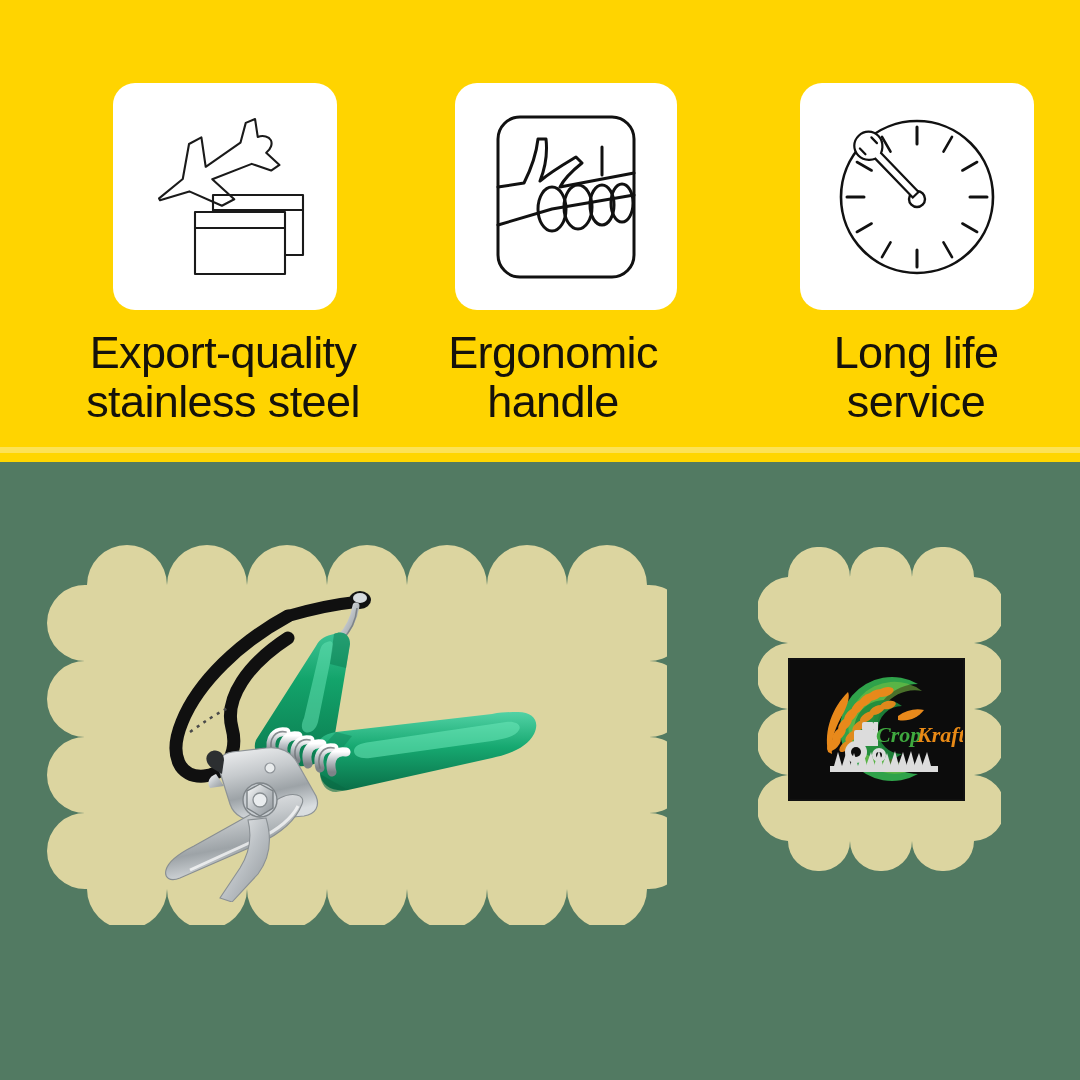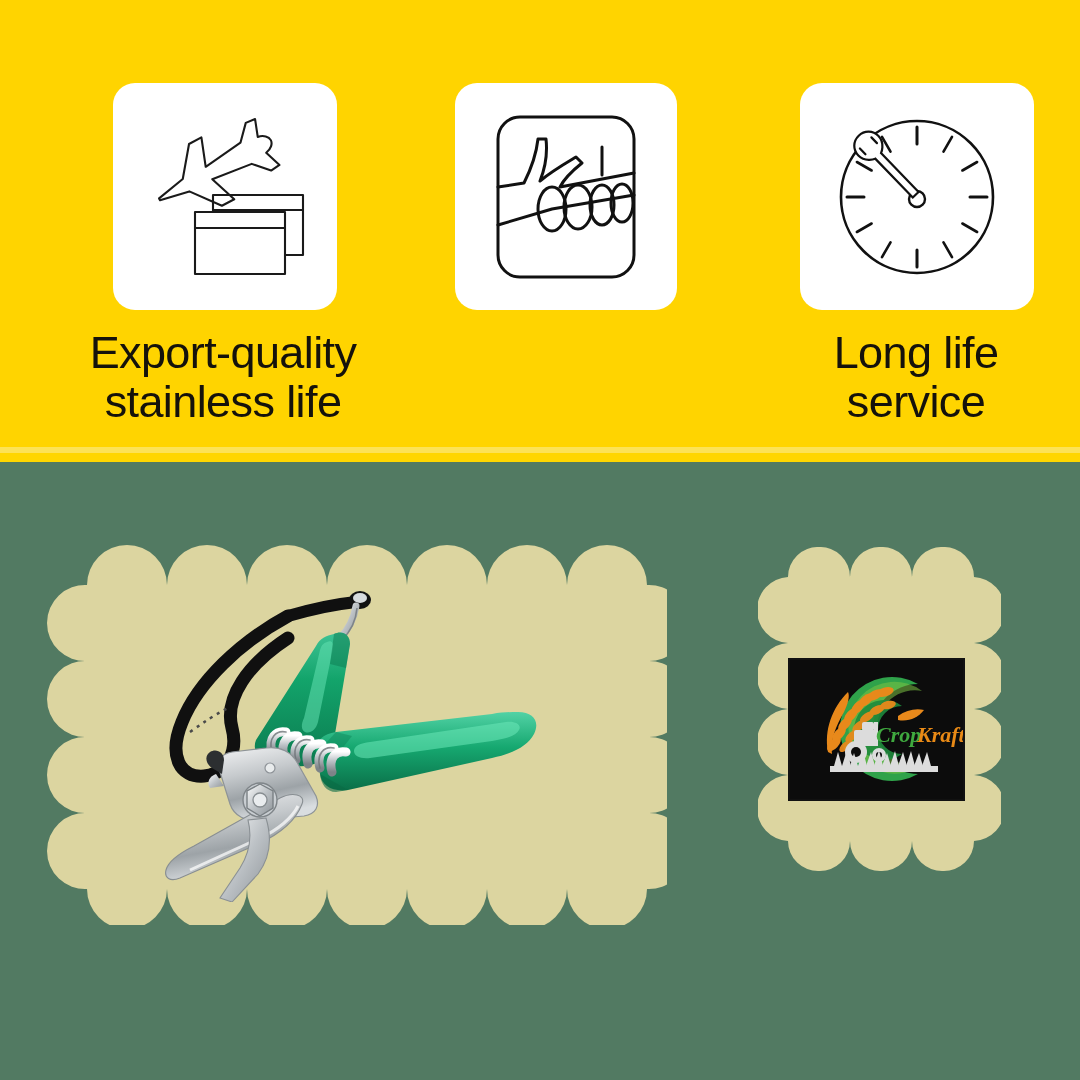--- a/index.html
+++ b/index.html
@@ -104,21 +104,21 @@
 
             <rect x="78" y="83" width="90" height="60"></rect>
             <line x1="78" y1="98" x2="168" y2="98"></line>
 
             <rect x="60" y="100" width="90" height="62" fill="#fff"></rect>
             <line x1="60" y1="116" x2="150" y2="116"></line>
           </svg>
         </span>
       </div>
       <div class="feature-label">Export-quality
-stainless life</div>
+stainless steel</div>
     </div>
 
     <div class="feature f2">
       <div class="icon-card">
         <span>
           <svg width="152" height="176" viewBox="0 0 152 176" fill="none" stroke="#111" stroke-width="3" stroke-linejoin="round" stroke-linecap="round">
             <rect x="8" y="8" width="136" height="160" rx="22"></rect>
 
             <path d="M8 78 L34 74 C40 62 46 48 48 30 L56 30 C58 48 54 62 50 72
                      C62 62 76 54 86 48 L92 54 C82 62 74 70 70 78 L144 64"></path>
@@ -127,20 +127,22 @@
 
             <line x1="112" y1="38" x2="112" y2="66"></line>
 
             <ellipse cx="62" cy="100" rx="14" ry="22"></ellipse>
             <ellipse cx="88" cy="98" rx="14" ry="22"></ellipse>
             <ellipse cx="112" cy="96" rx="12" ry="20"></ellipse>
             <ellipse cx="132" cy="94" rx="11" ry="19"></ellipse>
           </svg>
         </span>
       </div>
+      <div class="feature-label">Ergonomic
+handle</div>
     </div>
 
     <div class="feature f3">
       <div class="icon-card">
         <span>
           <svg width="172" height="172" viewBox="0 0 172 172" fill="none" stroke="#111" stroke-width="2.4" stroke-linecap="round">
             <circle cx="86" cy="86" r="76" stroke-width="2.6"></circle>
 
             <g stroke-width="3">
               <line x1="86" y1="16" x2="86" y2="33"></line>

